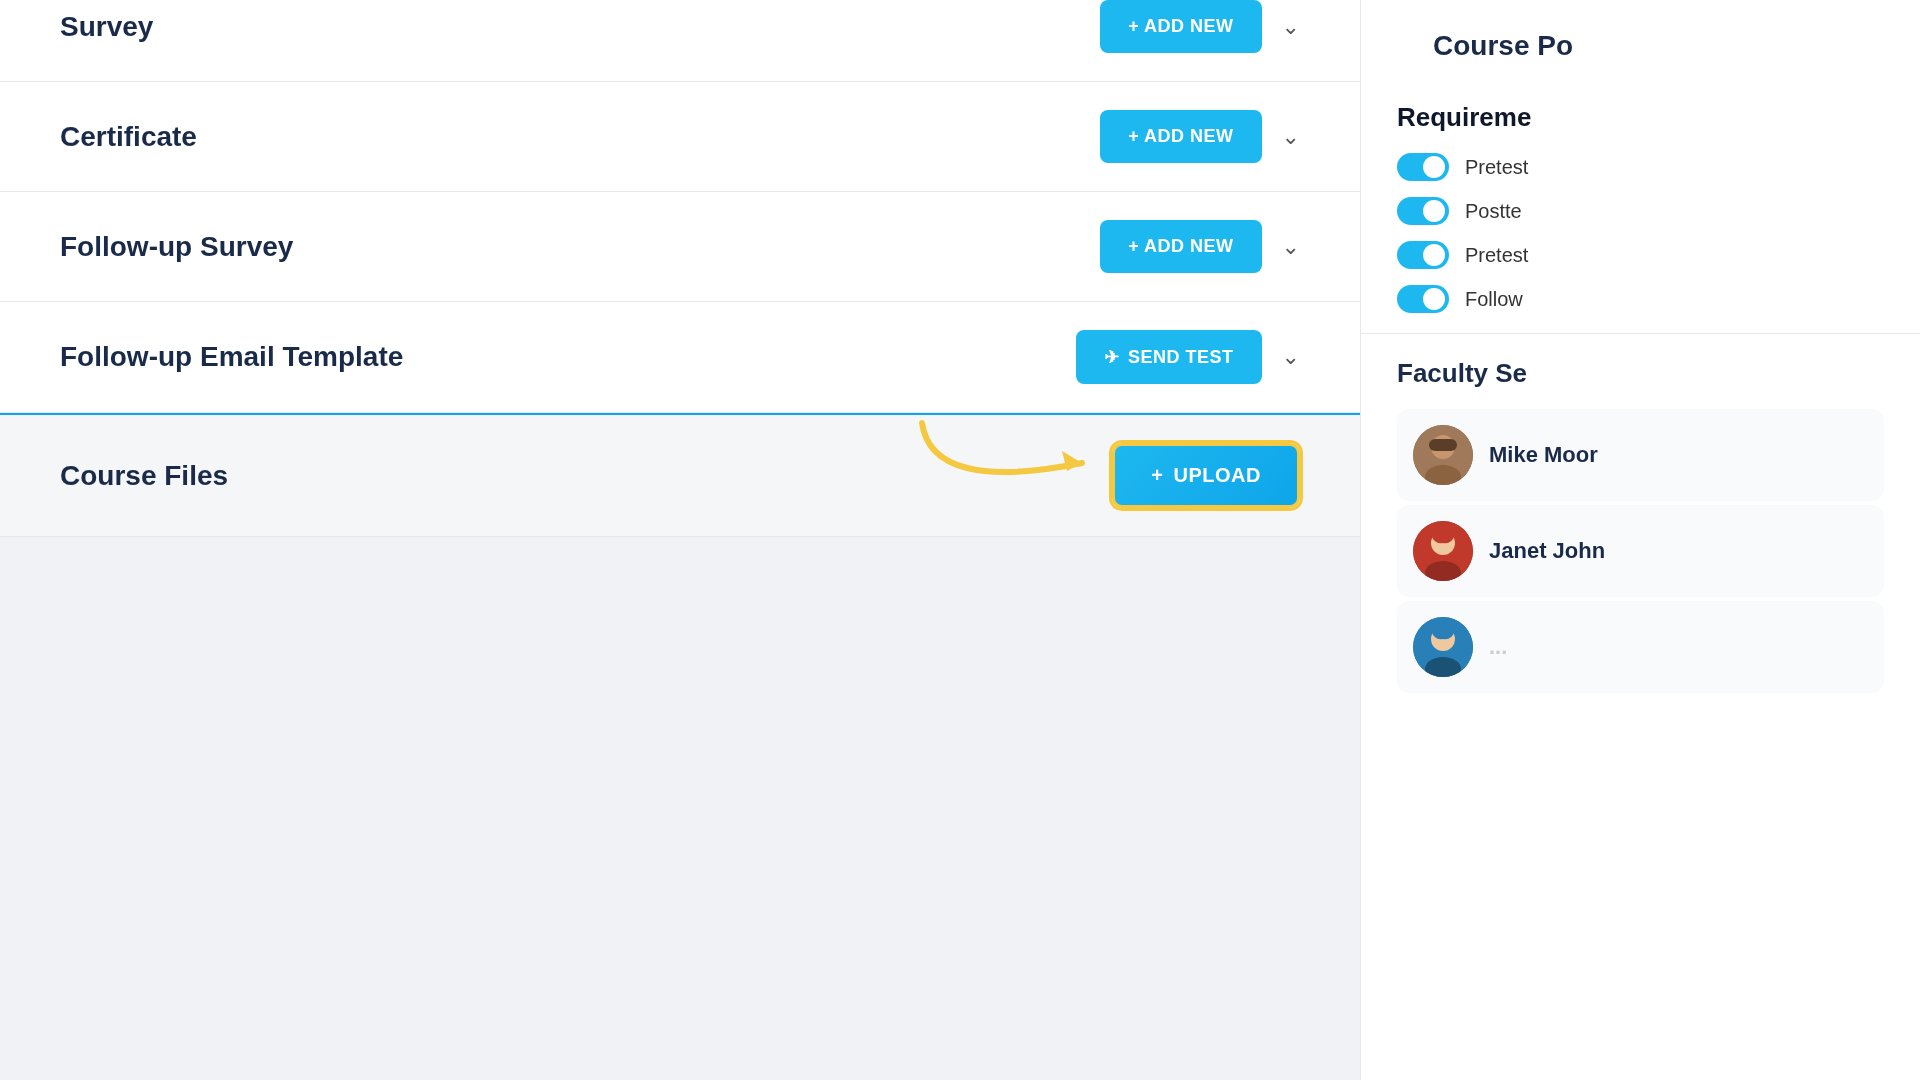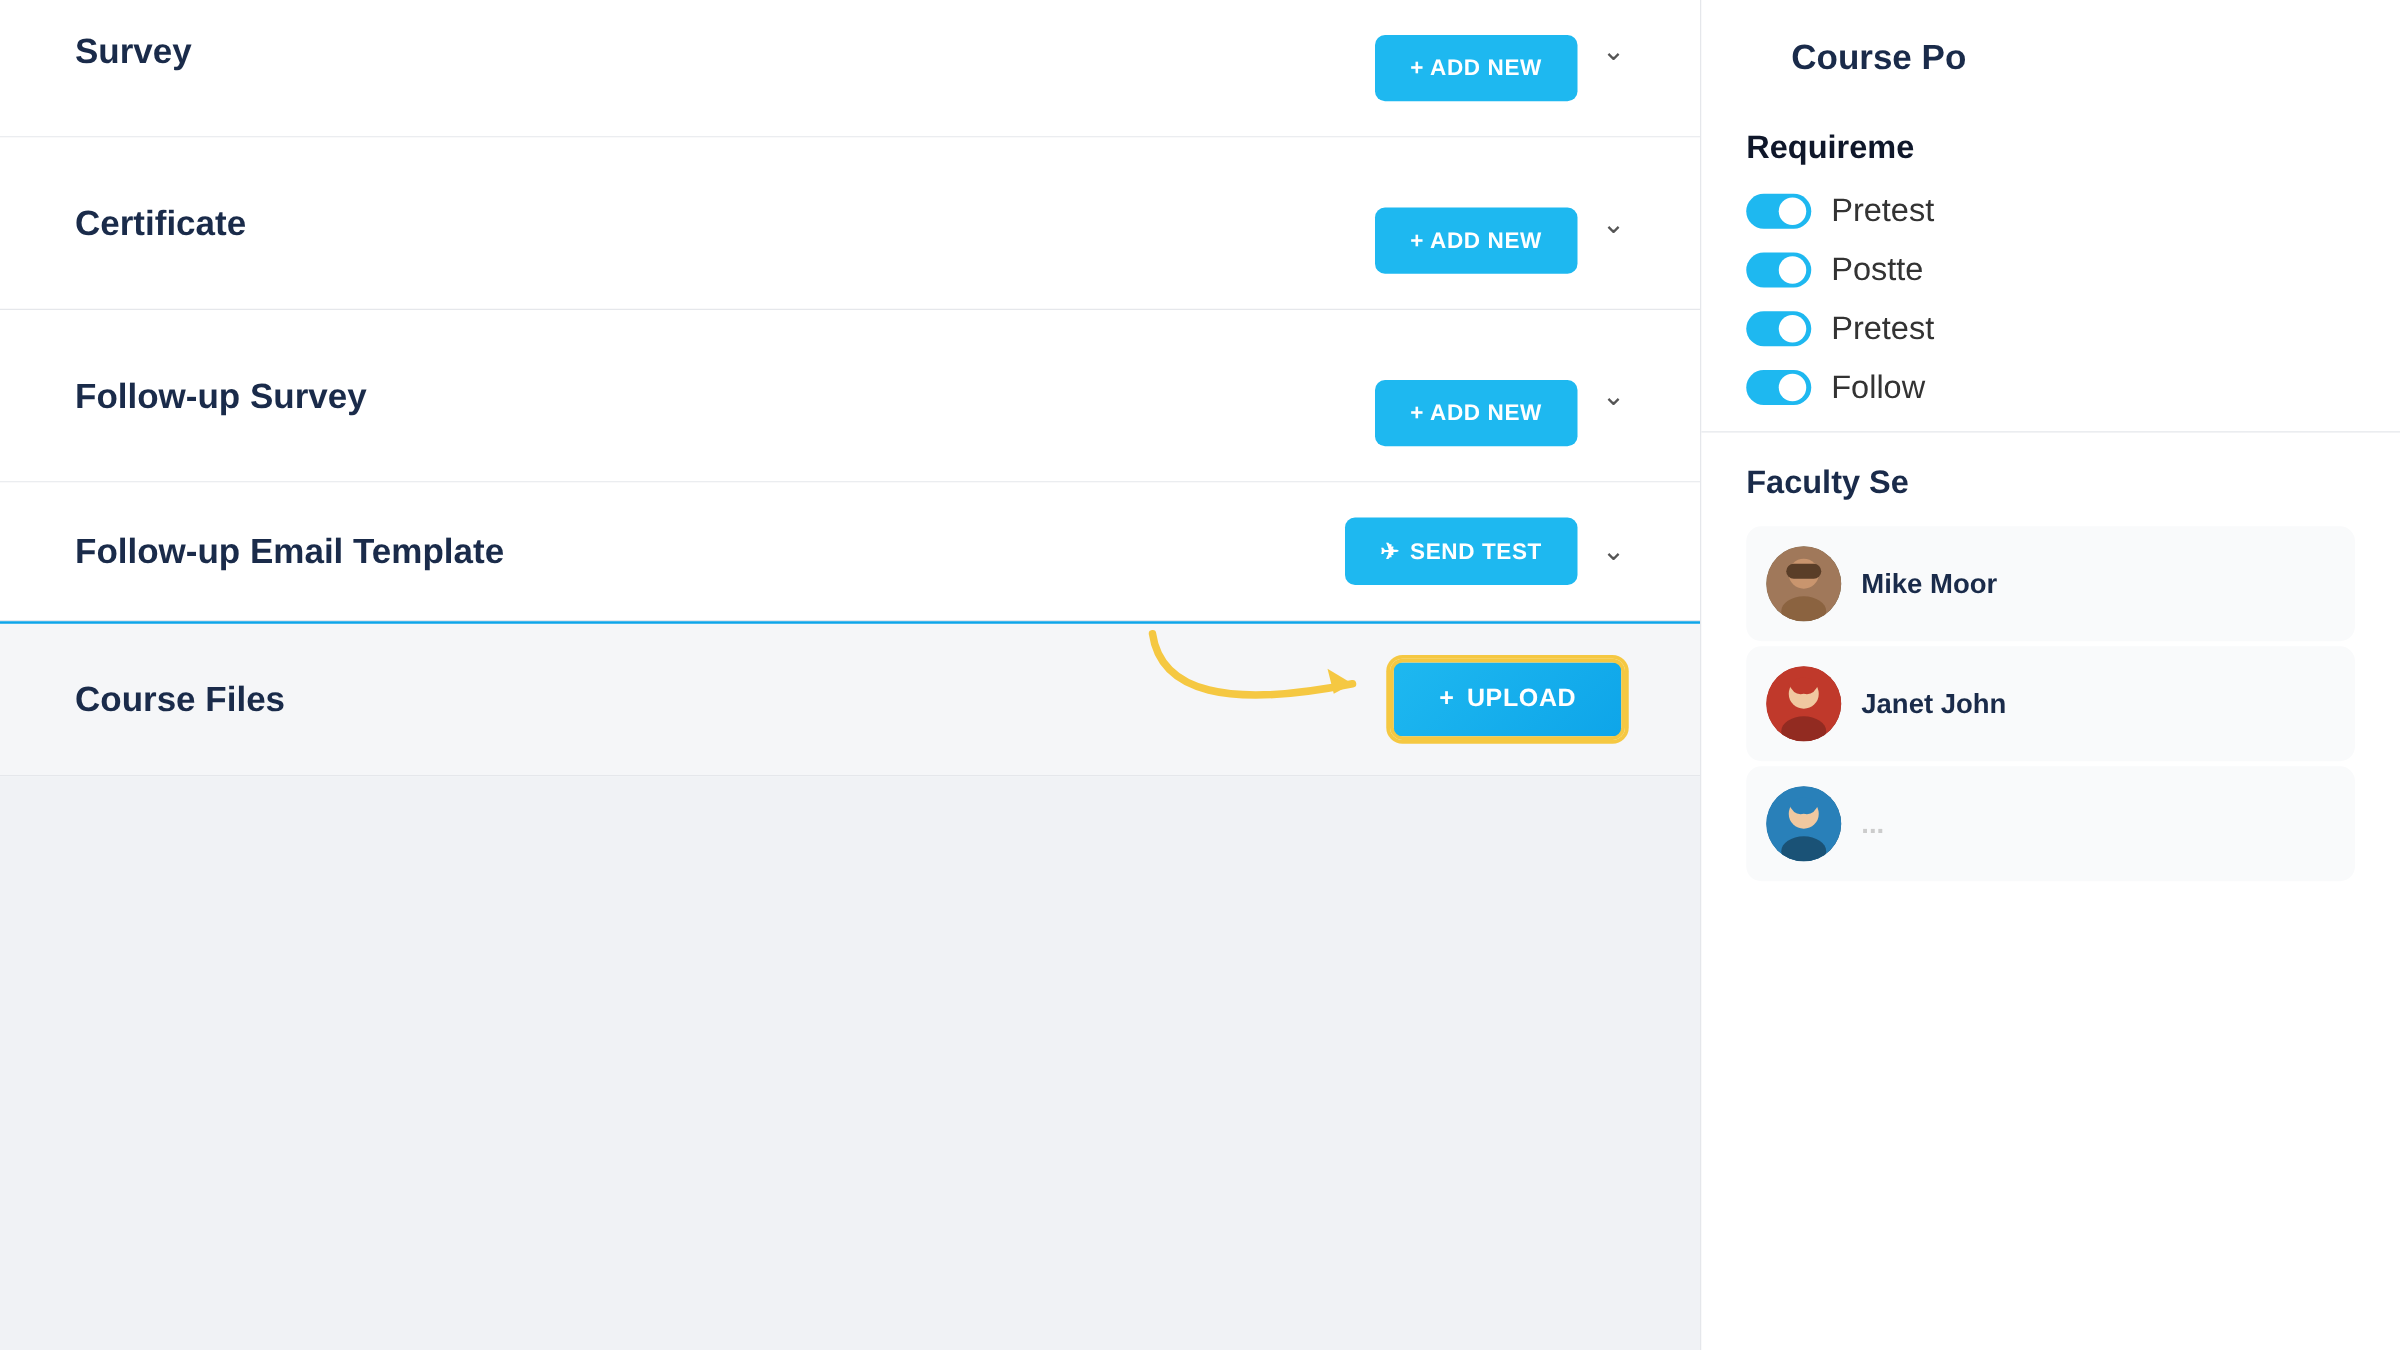--- a/index.html
+++ b/index.html
@@ -50,21 +50,20 @@
       color: #fff;
       border: none;
       border-radius: 8px;
       padding: 16px 28px;
       font-size: 18px;
       font-weight: 700;
       cursor: pointer;
       display: flex;
       gap: 8px;
       letter-spacing: 0.5px;
-      margin-top: 28px;
     }
 
     .btn-send-test {
       background: #1eb8f0;
       color: #fff;
       border: none;
       border-radius: 8px;
       padding: 16px 28px;
       font-size: 18px;
       font-weight: 700;
@@ -167,21 +166,21 @@
       position: absolute;
       top: 3px;
       right: 4px;
       width: 22px;
       height: 22px;
       background: #fff;
       border-radius: 50%;
     }
 
     .requirement-label {
-      font-size: 26px;
+      font-size: 20px;
       color: #333;
       font-weight: 500;
     }
 
     .faculty-section {
       padding: 24px 36px;
       flex: 1;
     }
 
     .faculty-title {

